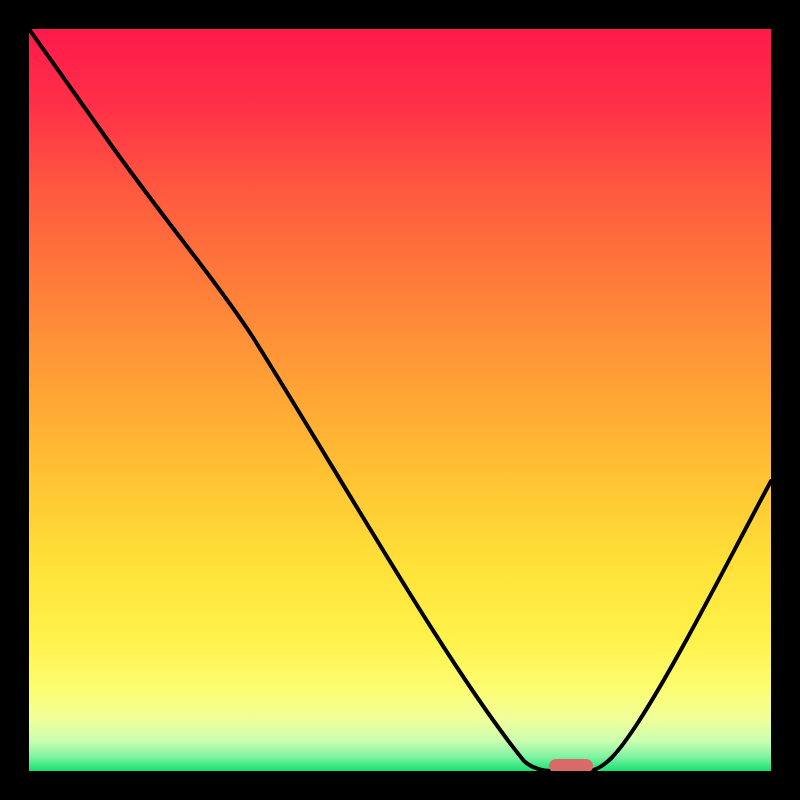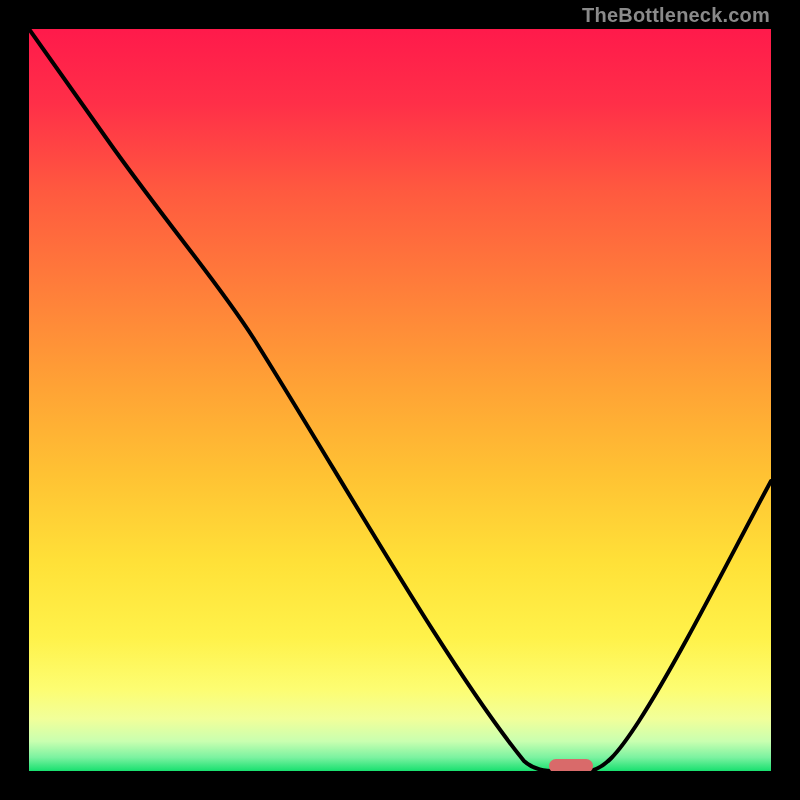--- a/index.html
+++ b/index.html
@@ -46,21 +46,20 @@
     font-size: 20px;
     font-weight: 600;
     color: #8a8a8a;
     letter-spacing: 0.2px;
   }
 </style>
 </head>
 <body>
 <div class="frame">
 
-  <div class="watermark">TheBottleneck.com</div>
 
   <div class="plot-area">
     <svg class="gradient" viewBox="0 0 742 742" preserveAspectRatio="none">
       <defs>
         <linearGradient id="bg" x1="0" y1="0" x2="0" y2="1">
           <stop offset="0%" stop-color="#ff1a4b"></stop>
           <stop offset="10%" stop-color="#ff2f48"></stop>
           <stop offset="22%" stop-color="#ff5a3f"></stop>
           <stop offset="35%" stop-color="#ff7e3a"></stop>
           <stop offset="48%" stop-color="#ffa235"></stop>

